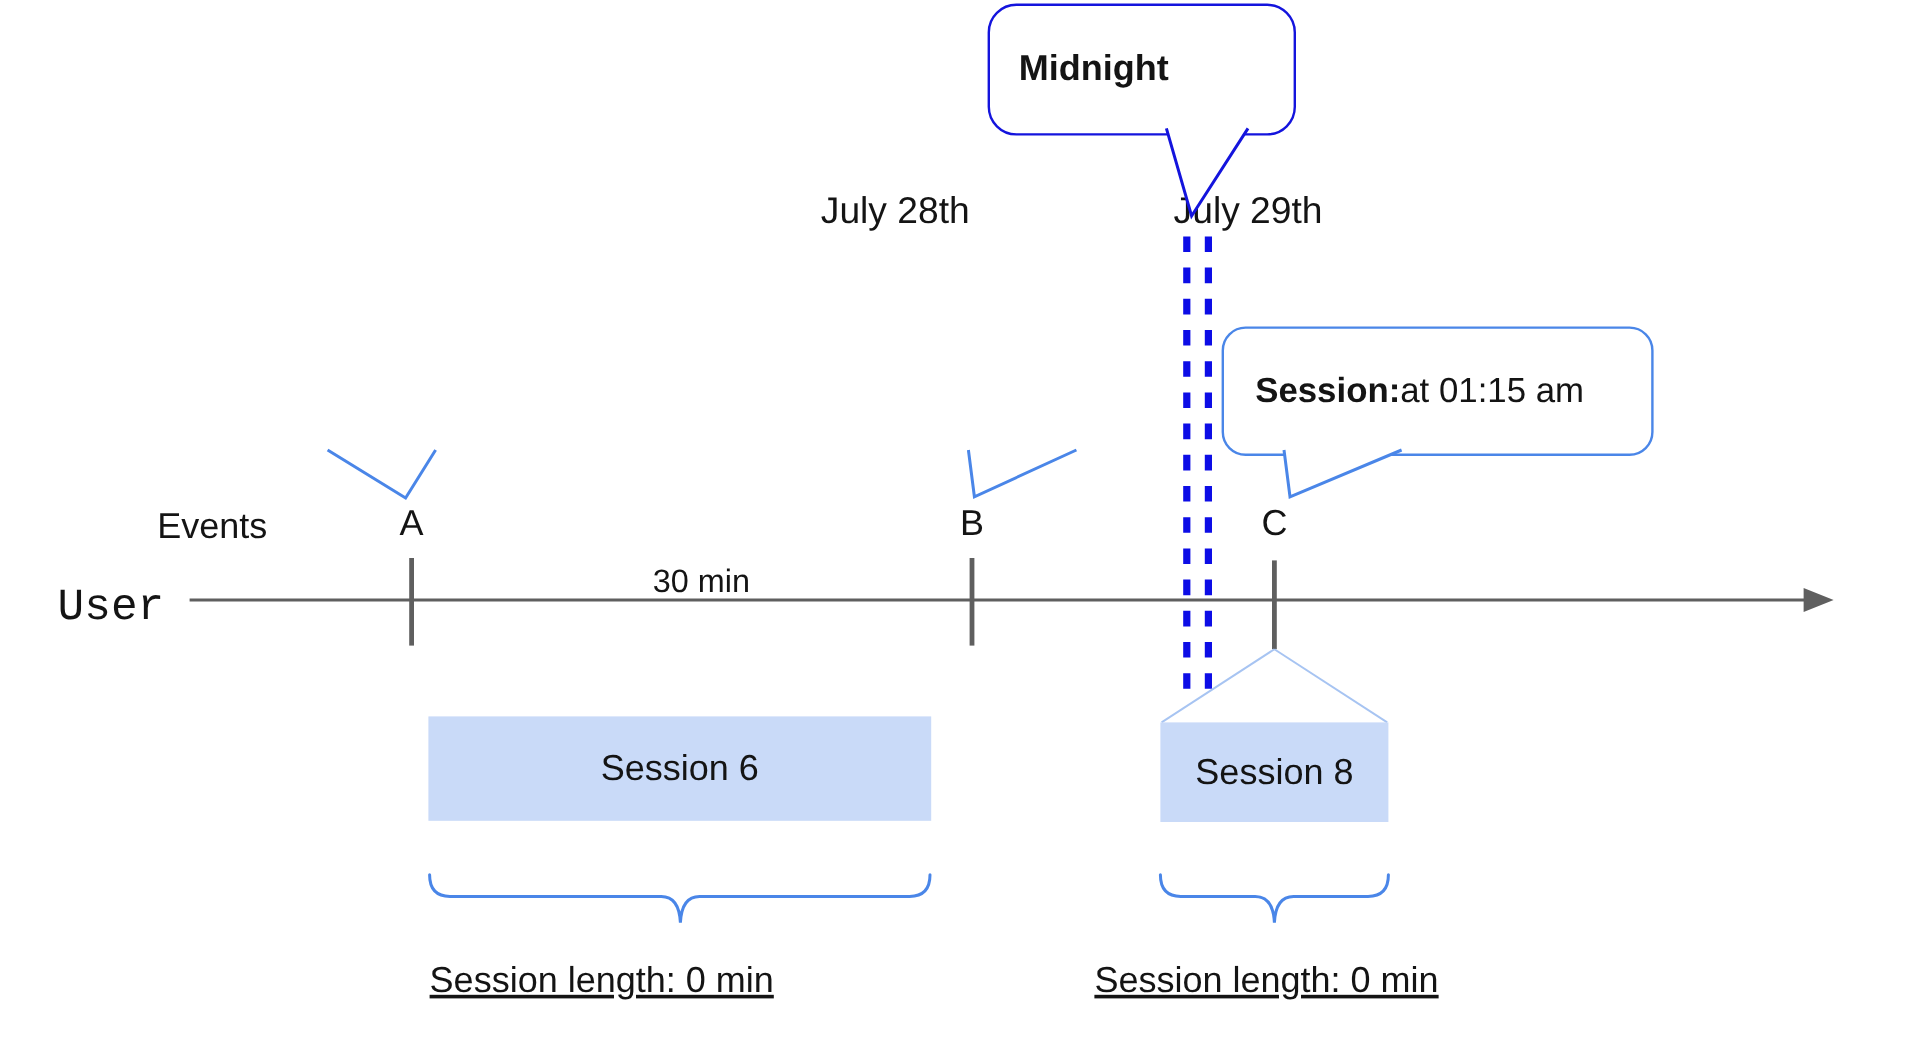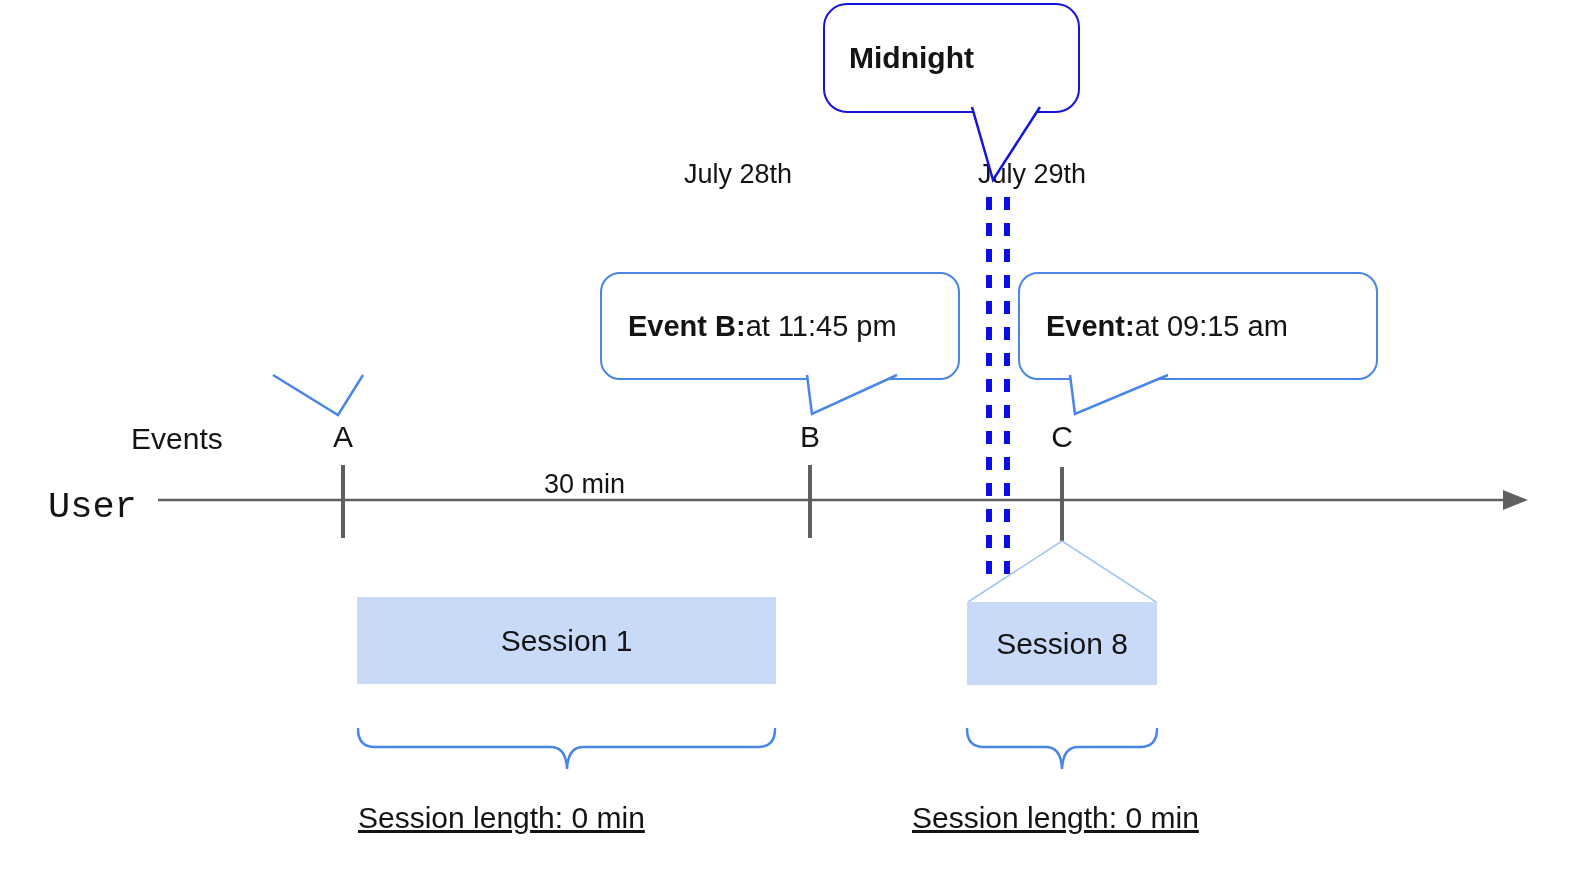--- a/index.html
+++ b/index.html
@@ -54,21 +54,21 @@
   .session-bar {
     position: absolute;
     background: var(--session-fill, #c9daf8);
     display: flex;
     align-items: center;
     justify-content: center;
     font-size: 30px;
     z-index: 2;
   }
 
-  .date-label   { font-size: 27px; }
+  .date-label   { font-size: 31px; }
   .axis-label   { font-size: 30px; }
   .user-label   { font-size: 37px; font-family: Liberation Mono, monospace; }
   .interval     { font-size: 27px; }
   .session-len  { font-size: 30px; text-decoration: underline; }
 </style>
 </head>
 <body>
 
 <div class="canvas">
 
@@ -89,28 +89,24 @@
 
     <path d="M 358 729 Q 358 747 375 747 L 551 747 Q 566 747 567 769 Q 568 747 583 747 L 758 747 Q 775 747 775 729" stroke-width="2.5" stroke-linecap="round" class="st-callout no-fill"></path>
     <path d="M 967 729 Q 967 747 984 747 L 1046 747 Q 1061 747 1062 769 Q 1063 747 1078 747 L 1140 747 Q 1157 747 1157 729" stroke-width="2.5" stroke-linecap="round" class="st-callout no-fill"></path>
   </svg>
 
   <div class="callout midnight" style="left:823px; top:3px; width:257px; height:110px;">
     <span>Midnight</span>
   </div>
 
 
-  <div class="callout" style="left:600px; top:272px; width:360px; height:108px;">
-    <span class="t">Event B:</span>
-      <span> at 11:45 pm</span>
-  </div>
 
   <div class="callout" style="left:1018px; top:272px; width:360px; height:108px;">
-    <span class="t">Event:</span>
-      <span> at 09:15 am</span>
+    <span class="t">Session:</span>
+      <span> at 01:15 am</span>
   </div>
 
   <svg class="layer overlay" viewBox="0 0 1596 870">
     <path d="M 972 107 L 993 180 L 1040 107" stroke-width="2.5" class="st-dark fill-white"></path>
     <path d="M 273 375 L 338 415 L 363 375" stroke-width="2.5" class="st-callout fill-white"></path>
     <path d="M 807 375 L 812 414 L 897 375" stroke-width="2.5" class="st-callout fill-white"></path>
     <path d="M 1070 375 L 1075 414 L 1168 375" stroke-width="2.5" class="st-callout fill-white"></path>
   </svg>
 
   <div class="label date-label" style="left:684px; top:160px;">July 28th</div>
@@ -118,21 +114,21 @@
 
   <div class="label axis-label" style="left:131px; top:423px;">Events</div>
   <div class="label user-label" style="left:48px; top:488px;">User</div>
   <div class="label interval" style="left:544px; top:451px;margin-top:19px;">30 min</div>
 
   <div class="marker" style="left:321px; top:422px;">A</div>
   <div class="marker" style="left:788px; top:422px;">B</div>
   <div class="marker" style="left:1040px; top:422px;">C</div>
 
   <div class="session-bar" style="left:357px; top:597px; width:419px; height:87px;">
-    <span>Session 1</span>
+    <span>Session 6</span>
   </div>
   <div class="session-bar" style="left:967px; top:602px; width:190px; height:83px;">
     <span>Session 8</span>
   </div>
 
   <div class="label session-len" style="left:358px; top:802px;">Session length: 0 min</div>
   <div class="label session-len" style="left:912px; top:802px;">Session length: 0 min</div>
 
 </div>
 

